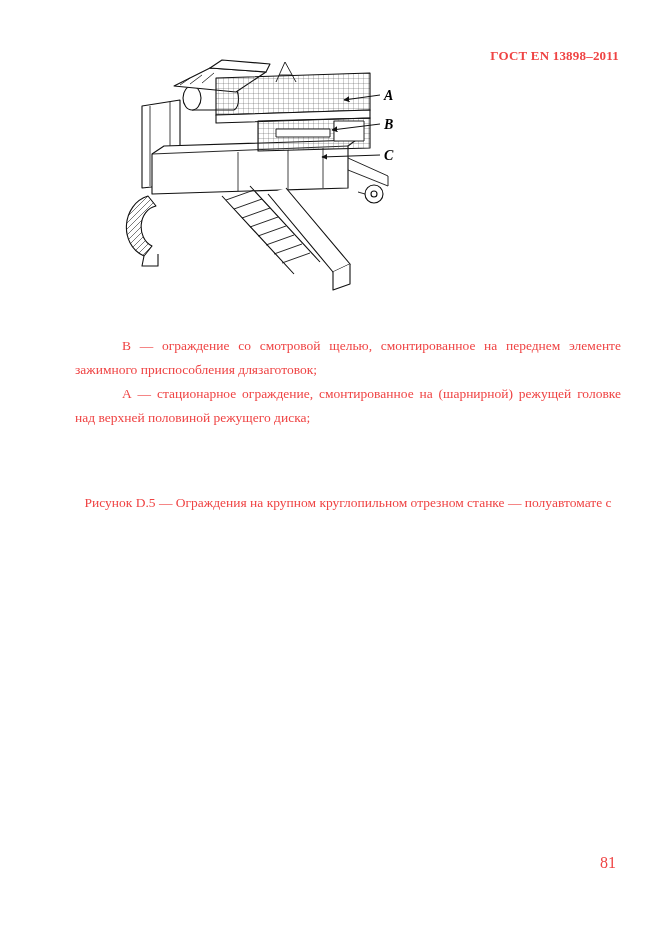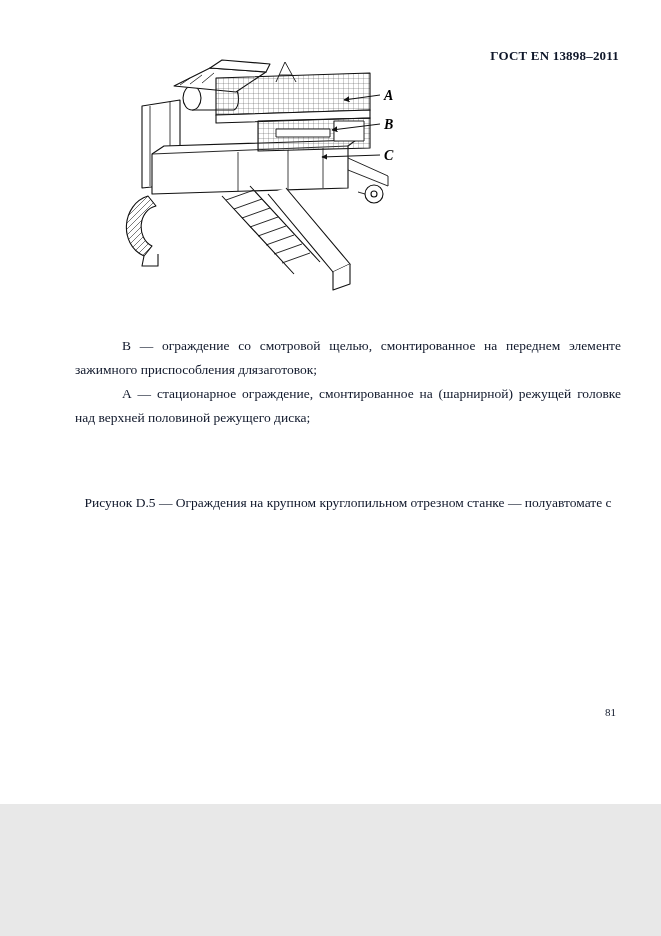--- a/index.html
+++ b/index.html
@@ -3,25 +3,25 @@
 <meta charset="utf-8">
 <style>
   html, body {
     margin: 0;
     padding: 0;
     background: #e8e8e8;
   }
   .page {
     position: relative;
     width: 661px;
-    height: 804px;
+    height: 936px;
     margin: 0 auto;
     background: #ffffff;
     font-family: "Liberation Serif", serif;
-    color: #0f172a;
+    color: #ef4444;
     overflow: hidden;
   }
   .header {
     position: absolute;
     top: 48px;
     right: 42px;
     font-size: 13px;
     font-weight: bold;
     letter-spacing: 0.2px;
   }
@@ -51,22 +51,22 @@
     top: 490px;
     width: 546px;
     font-size: 13.5px;
     line-height: 26px;
     text-align: center;
   }
   .caption div { margin: 0; }
   .page-number {
     position: absolute;
     right: 45px;
-    bottom: 86px;
-    font-size: 11px;
+    bottom: 64px;
+    font-size: 16px;
   }
 </style>
 </head>
 <body>
 
 <div class="page">
 
   <div class="header">
     <span>ГОСТ EN 13898–2011</span>
   </div>

